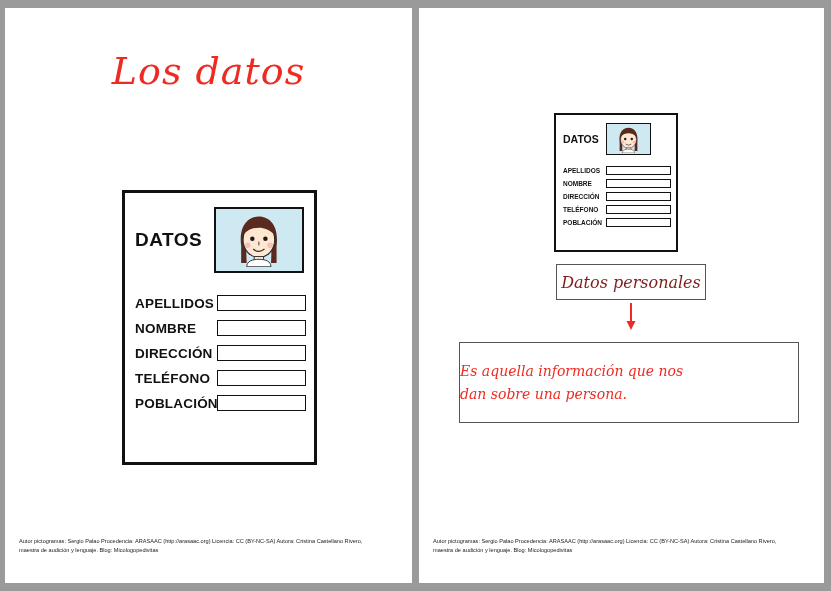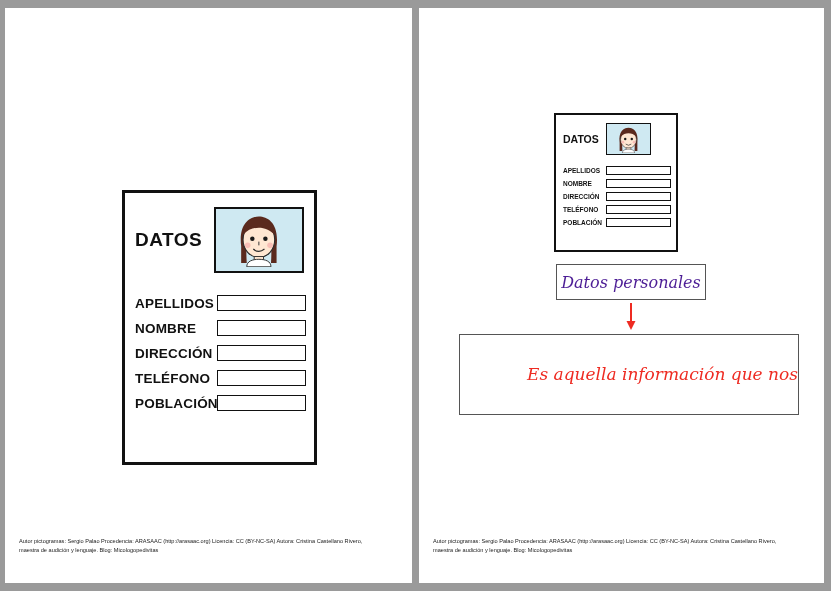--- a/index.html
+++ b/index.html
@@ -165,48 +165,48 @@
     position: absolute;
     left: 556px;
     top: 264px;
     width: 148px;
     height: 34px;
     border: 1px solid #555;
     background: #fff;
     display: flex;
     align-items: center;
     justify-content: center;
-    color: #4c1d95;
+    color: #7f1d1d;
     font-family: "DejaVu Serif", serif;
     font-style: italic;
     font-size: 16px;
   }
   .arrow-down {
     position: absolute;
     left: 625px;
     top: 303px;
     width: 12px;
     height: 28px;
   }
   .box-def {
     position: absolute;
     left: 459px;
-    top: 334px;
+    top: 342px;
     width: 338px;
     height: 79px;
     border: 1px solid #555;
     background: #fff;
     display: flex;
     flex-direction: column;
-    align-items: flex-end;
+    align-items: flex-start;
     justify-content: center;
     color: #ee2b22;
     font-family: "DejaVu Serif", serif;
     font-style: italic;
-    font-size: 17px;
+    font-size: 14px;
     line-height: 1.6;
     text-align: center;
   }
   .box-def .line { display: block; }
 
   
   .credits {
     position: absolute;
     bottom: 28px;
     font-size: 5.6px;
@@ -219,20 +219,21 @@
   .credits-right { left: 14px; width: 360px; }
 </style>
 </head>
 <body>
 
 <div class="spread">
 
   <div class="page page-left">
 
     <div class="title">
+      <span class="line">Los datos</span>
     </div>
 
     <div class="card-big">
       <div class="card-big-head">
         <div class="card-big-title">DATOS</div>
         <div class="photo-big">
           <svg class="face" viewBox="0 0 92 62" preserveAspectRatio="xMidYMid meet" aria-hidden="true">
 
             <path d="M27 40 C24 16, 36 8, 46 8 C56 8, 68 16, 65 40 L65 58 L59 58 C60 44 59 34 57 29 L35 29 C33 34 32 44 33 58 L27 58 Z" fill="#5b2a1e"></path>
 
@@ -342,15 +343,16 @@
 
   <div class="arrow-down">
     <svg width="12" height="28" viewBox="0 0 12 28" aria-hidden="true">
       <line x1="6" y1="0" x2="6" y2="20" stroke="#ee2b22" stroke-width="2"></line>
       <polygon points="6,27 1.5,18 10.5,18" fill="#ee2b22"></polygon>
     </svg>
   </div>
 
   <div class="box-def">
     <span class="line">Es aquella información que nos</span>
+    <span class="line">dan sobre una persona.</span>
   </div>
 
 </div>
 
 </body></html>

